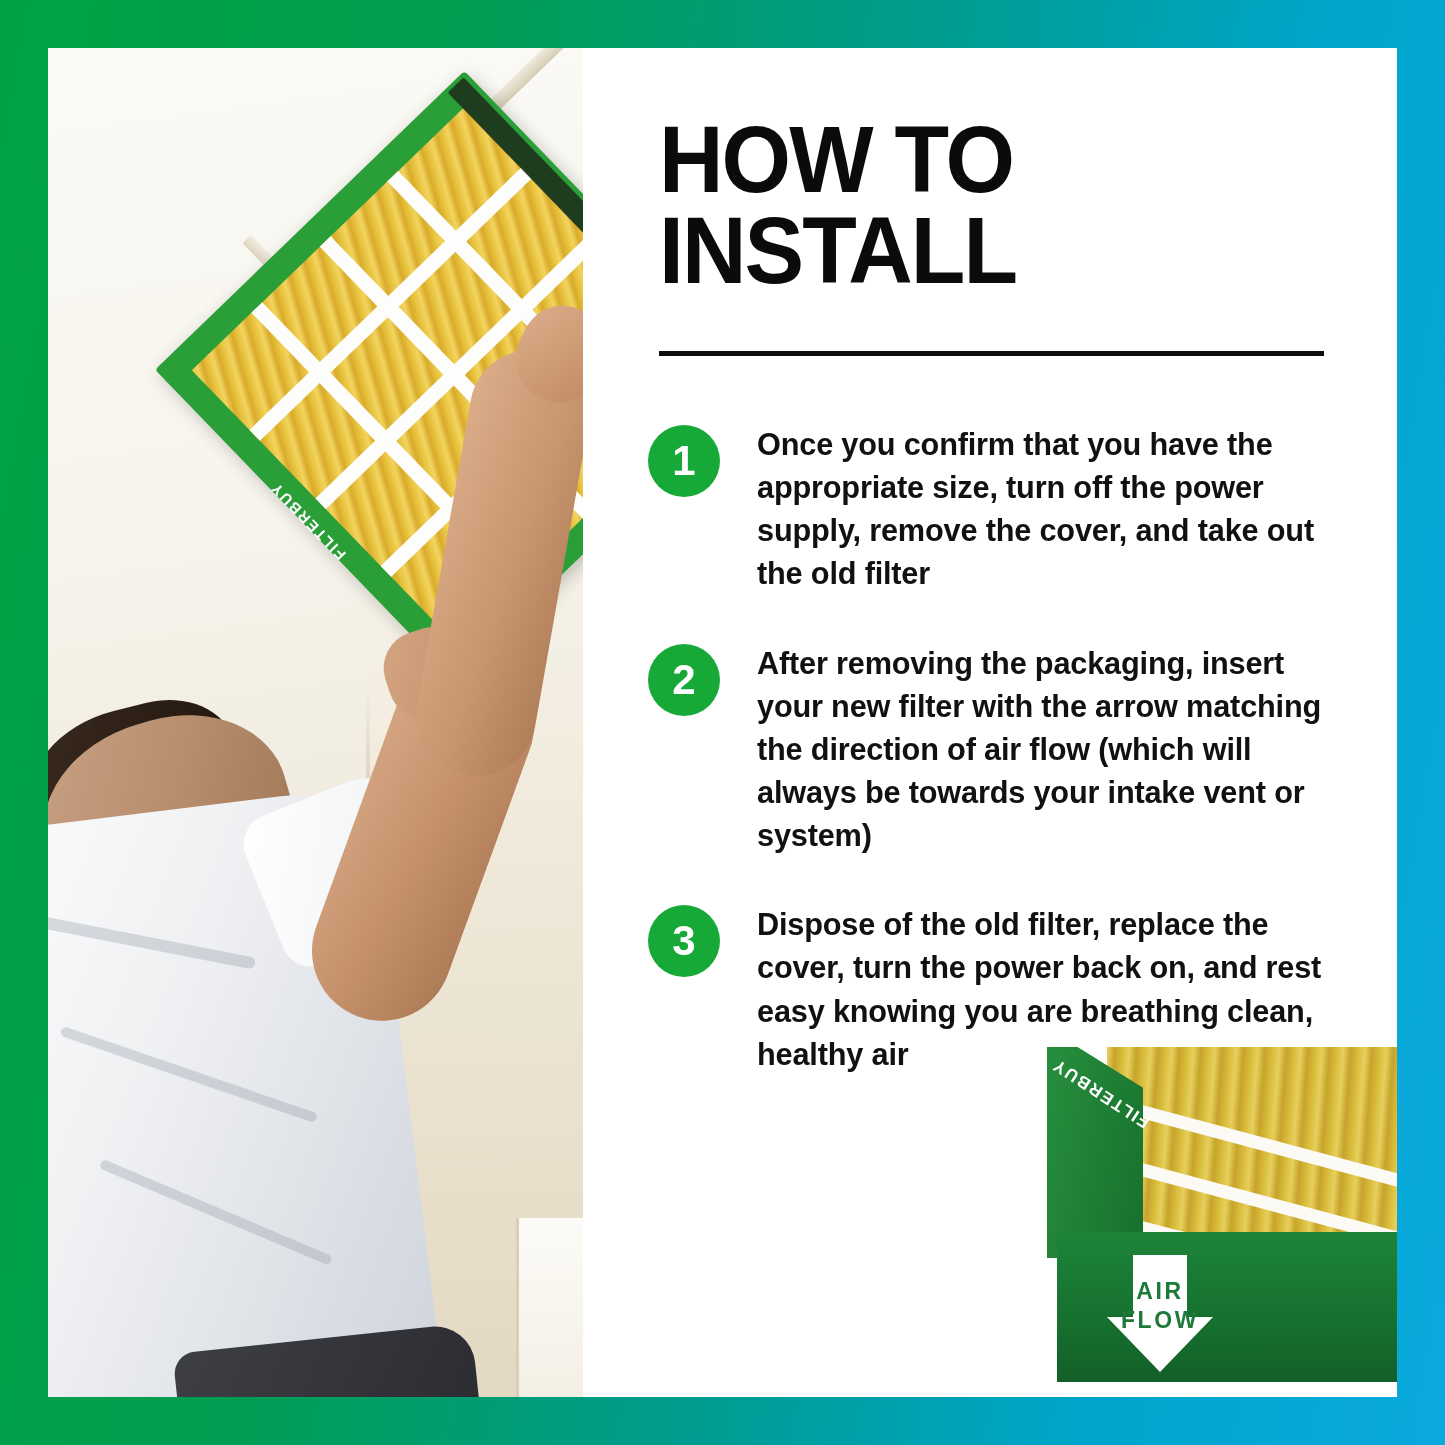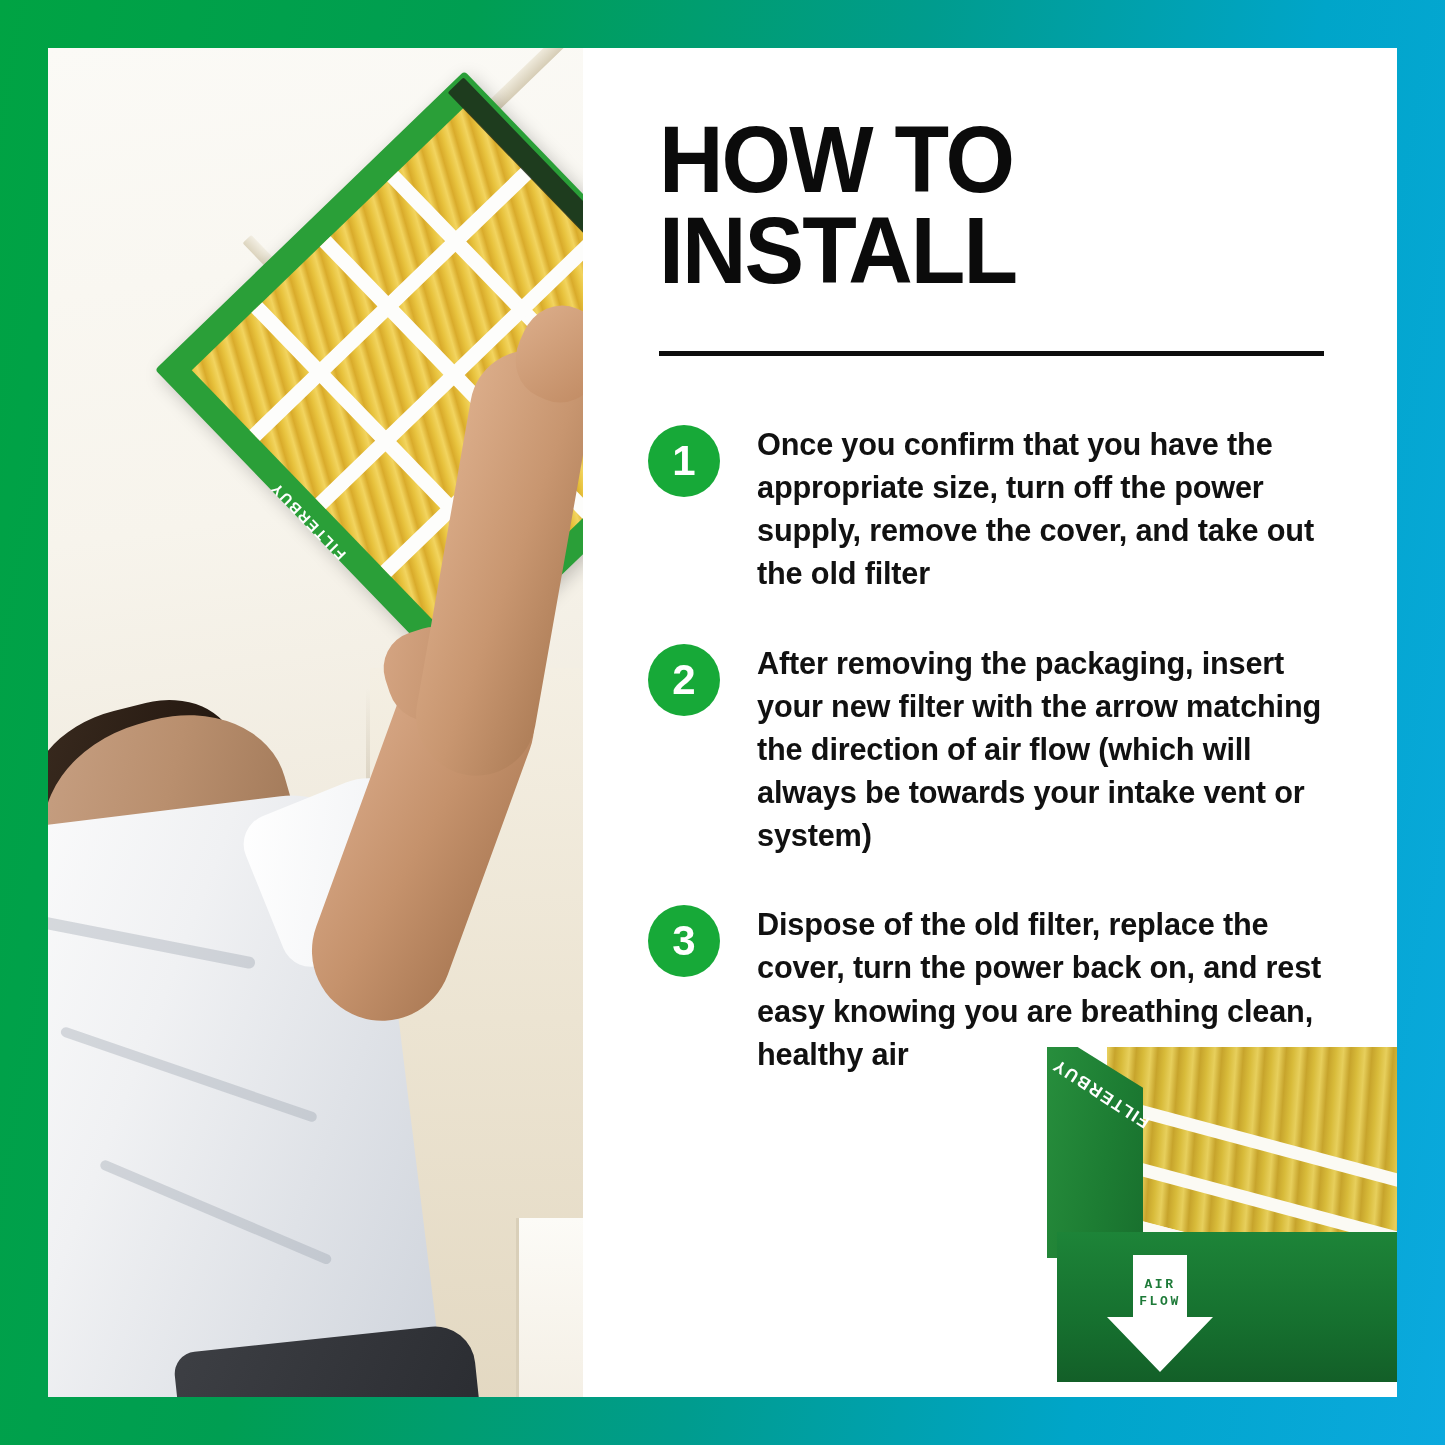--- a/index.html
+++ b/index.html
@@ -253,24 +253,23 @@
     white-space:nowrap;
   }
   .arrow{
     position:absolute;left:58px;top:208px;width:110px;height:118px;
   }
   .arrow svg{display:block;}
   .arrow-label{
     position:absolute;left:0;top:22px;width:110px;
     text-align:center;
     color:#1d7a38;
-    font-size:13px;font-weight:bold;letter-spacing:2.6px;
+    font-size:23px;font-weight:bold;letter-spacing:2.6px;
     line-height:1.28;
     white-space:pre-line;
-    font-family:Liberation Mono, monospace;
   }
 </style>
 </head>
 <body>
 
 <div class="poster">
   <div class="inner">
 
     <div class="photo">
       <div class="wall"></div>

